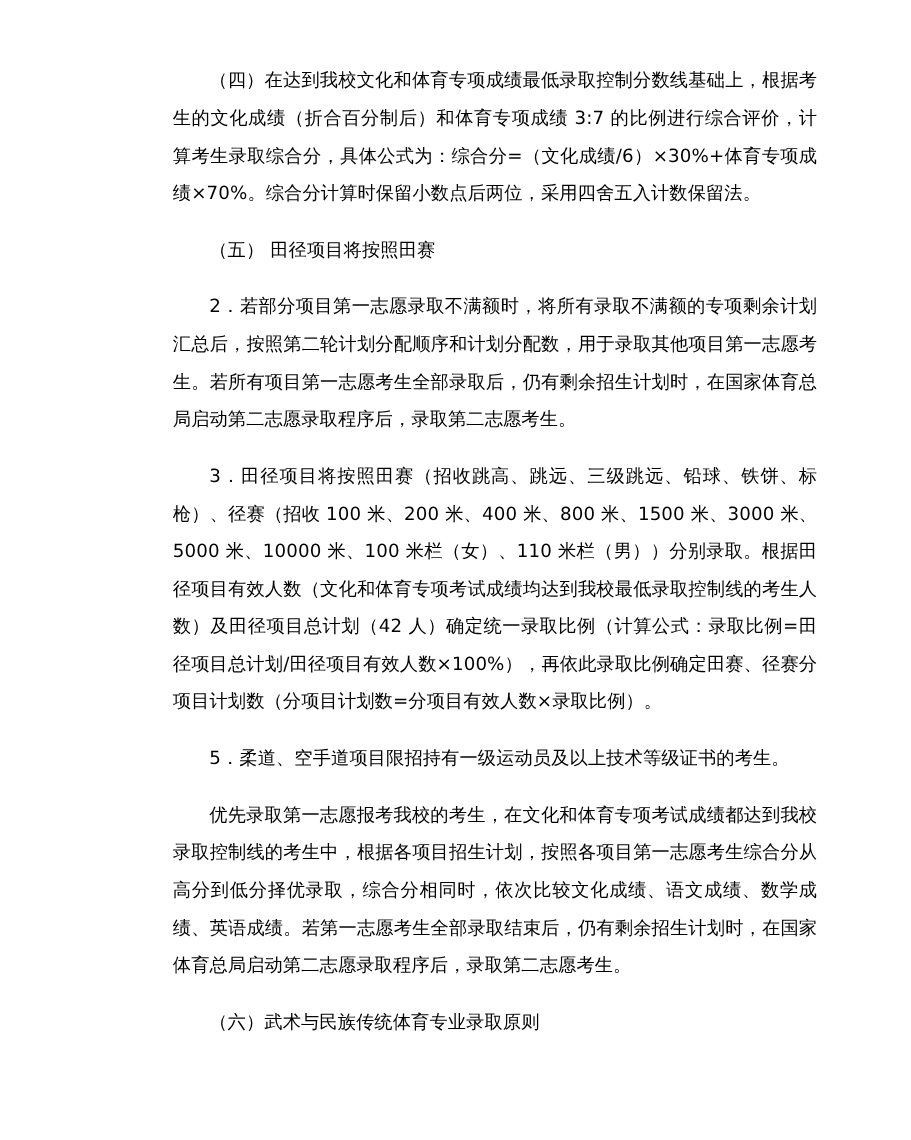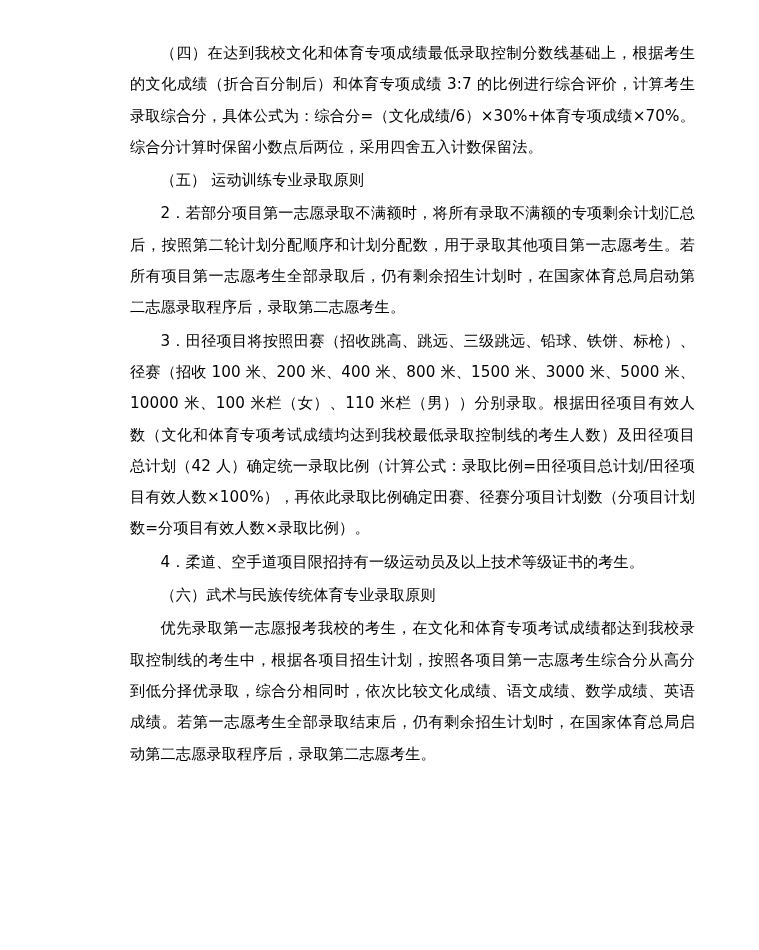--- a/index.html
+++ b/index.html
@@ -22,45 +22,45 @@
     padding: 36px 62px 0 128px;
   }
   .doc-body {
     font-size: 15.2px;
     line-height: 31.3px;
     letter-spacing: 0.1px;
     text-align: justify;
     text-justify: inter-ideograph;
   }
   p {
-    margin: 2px;
+    margin: 16px;
   }
   .indent2 {
     text-indent: 2em;
   }
   .indent-num {
     text-indent: 2em;
   }
 </style>
 </head>
 <body>
 
 <div class="page">
   <div class="doc-body">
 
     <p class="indent2">（四）在达到我校文化和体育专项成绩最低录取控制分数线基础上，根据考生的文化成绩（折合百分制后）和体育专项成绩 3:7 的比例进行综合评价，计算考生录取综合分，具体公式为：综合分=（文化成绩/6）×30%+体育专项成绩×70%。综合分计算时保留小数点后两位，采用四舍五入计数保留法。</p>
 
-    <p class="indent2">（五） 运动训练专业录取原则</p>
+    <p class="indent2">（五） 田径项目将按照田赛</p>
 
 
     <p class="indent-num">2．若部分项目第一志愿录取不满额时，将所有录取不满额的专项剩余计划汇总后，按照第二轮计划分配顺序和计划分配数，用于录取其他项目第一志愿考生。若所有项目第一志愿考生全部录取后，仍有剩余招生计划时，在国家体育总局启动第二志愿录取程序后，录取第二志愿考生。</p>
 
     <p class="indent-num">3．田径项目将按照田赛（招收跳高、跳远、三级跳远、铅球、铁饼、标枪）、径赛（招收 100 米、200 米、400 米、800 米、1500 米、3000 米、5000 米、10000 米、100 米栏（女）、110 米栏（男））分别录取。根据田径项目有效人数（文化和体育专项考试成绩均达到我校最低录取控制线的考生人数）及田径项目总计划（42 人）确定统一录取比例（计算公式：录取比例=田径项目总计划/田径项目有效人数×100%），再依此录取比例确定田赛、径赛分项目计划数（分项目计划数=分项目有效人数×录取比例）。</p>
 
-    <p class="indent-num">4．柔道、空手道项目限招持有一级运动员及以上技术等级证书的考生。</p>
+    <p class="indent-num">5．柔道、空手道项目限招持有一级运动员及以上技术等级证书的考生。</p>
 
 
+    <p class="indent2">优先录取第一志愿报考我校的考生，在文化和体育专项考试成绩都达到我校录取控制线的考生中，根据各项目招生计划，按照各项目第一志愿考生综合分从高分到低分择优录取，综合分相同时，依次比较文化成绩、语文成绩、数学成绩、英语成绩。若第一志愿考生全部录取结束后，仍有剩余招生计划时，在国家体育总局启动第二志愿录取程序后，录取第二志愿考生。</p>
+
     <p class="indent2">（六）武术与民族传统体育专业录取原则</p>
-
-    <p class="indent2">优先录取第一志愿报考我校的考生，在文化和体育专项考试成绩都达到我校录取控制线的考生中，根据各项目招生计划，按照各项目第一志愿考生综合分从高分到低分择优录取，综合分相同时，依次比较文化成绩、语文成绩、数学成绩、英语成绩。若第一志愿考生全部录取结束后，仍有剩余招生计划时，在国家体育总局启动第二志愿录取程序后，录取第二志愿考生。</p>
 
   </div>
 </div>
 
 </body></html>

